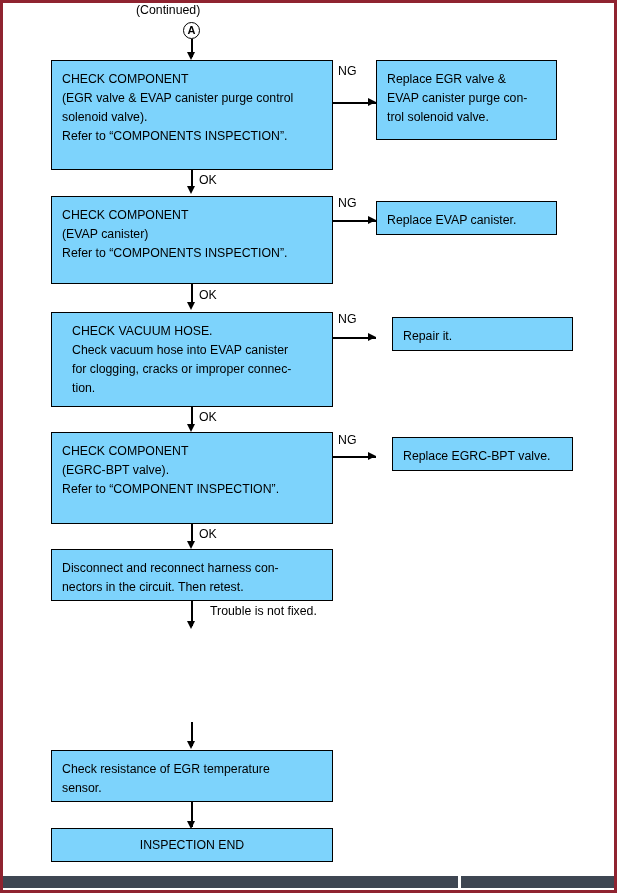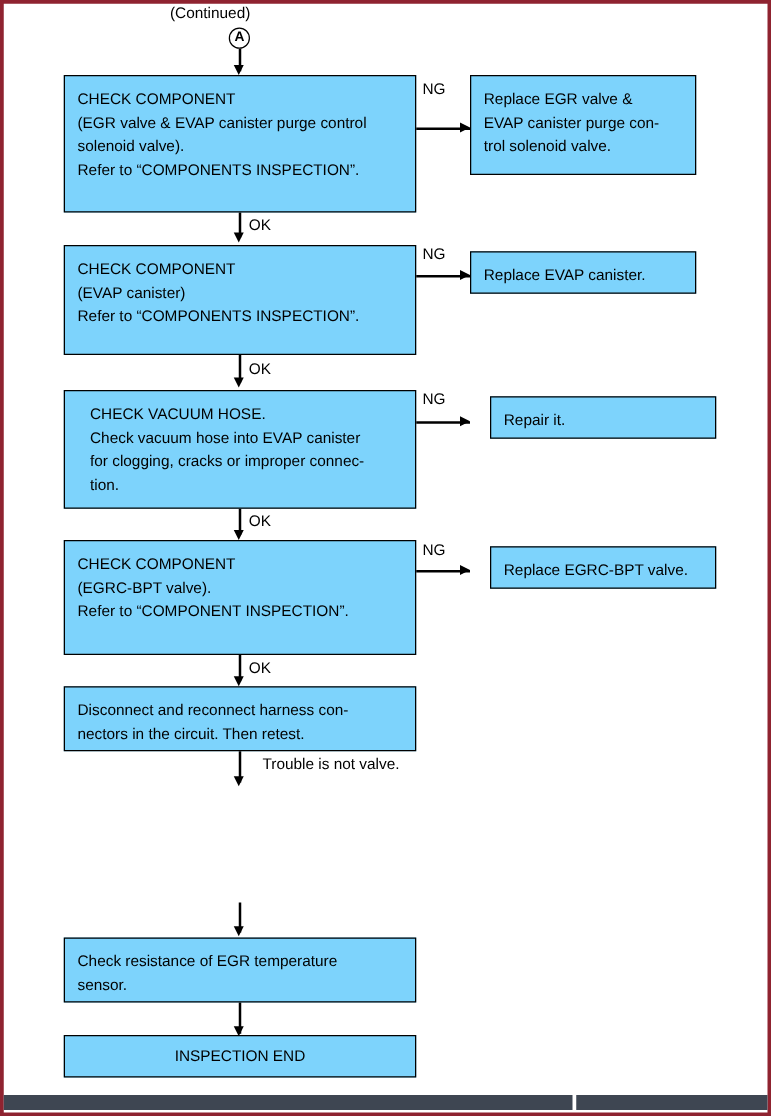--- a/index.html
+++ b/index.html
@@ -202,21 +202,21 @@
 
   <div class="vline" style="left:191px; top:524px; height:21px;"></div>
   <div class="arrow-down" style="left:187px; top:541px;"></div>
   <div class="conn-label" style="left:199px; top:527px;">OK</div>
 
   <div class="box" style="left:51px; top:549px; width:282px; height:52px;">Disconnect and reconnect harness con-
 nectors in the circuit. Then retest.</div>
 
   <div class="vline" style="left:191px; top:601px; height:25px;"></div>
   <div class="arrow-down" style="left:187px; top:621px;"></div>
-  <div class="conn-label" style="left:210px; top:604px;">Trouble is not valve.</div>
+  <div class="conn-label" style="left:210px; top:604px;">Trouble is not fixed.</div>
 
 
   <div class="vline" style="left:191px; top:722px; height:24px;"></div>
   <div class="arrow-down" style="left:187px; top:741px;"></div>
 
   <div class="box" style="left:51px; top:750px; width:282px; height:52px;">Check resistance of EGR temperature
 sensor.</div>
 
   <div class="vline" style="left:191px; top:802px; height:25px;"></div>
   <div class="arrow-down" style="left:187px; top:821px;"></div>

